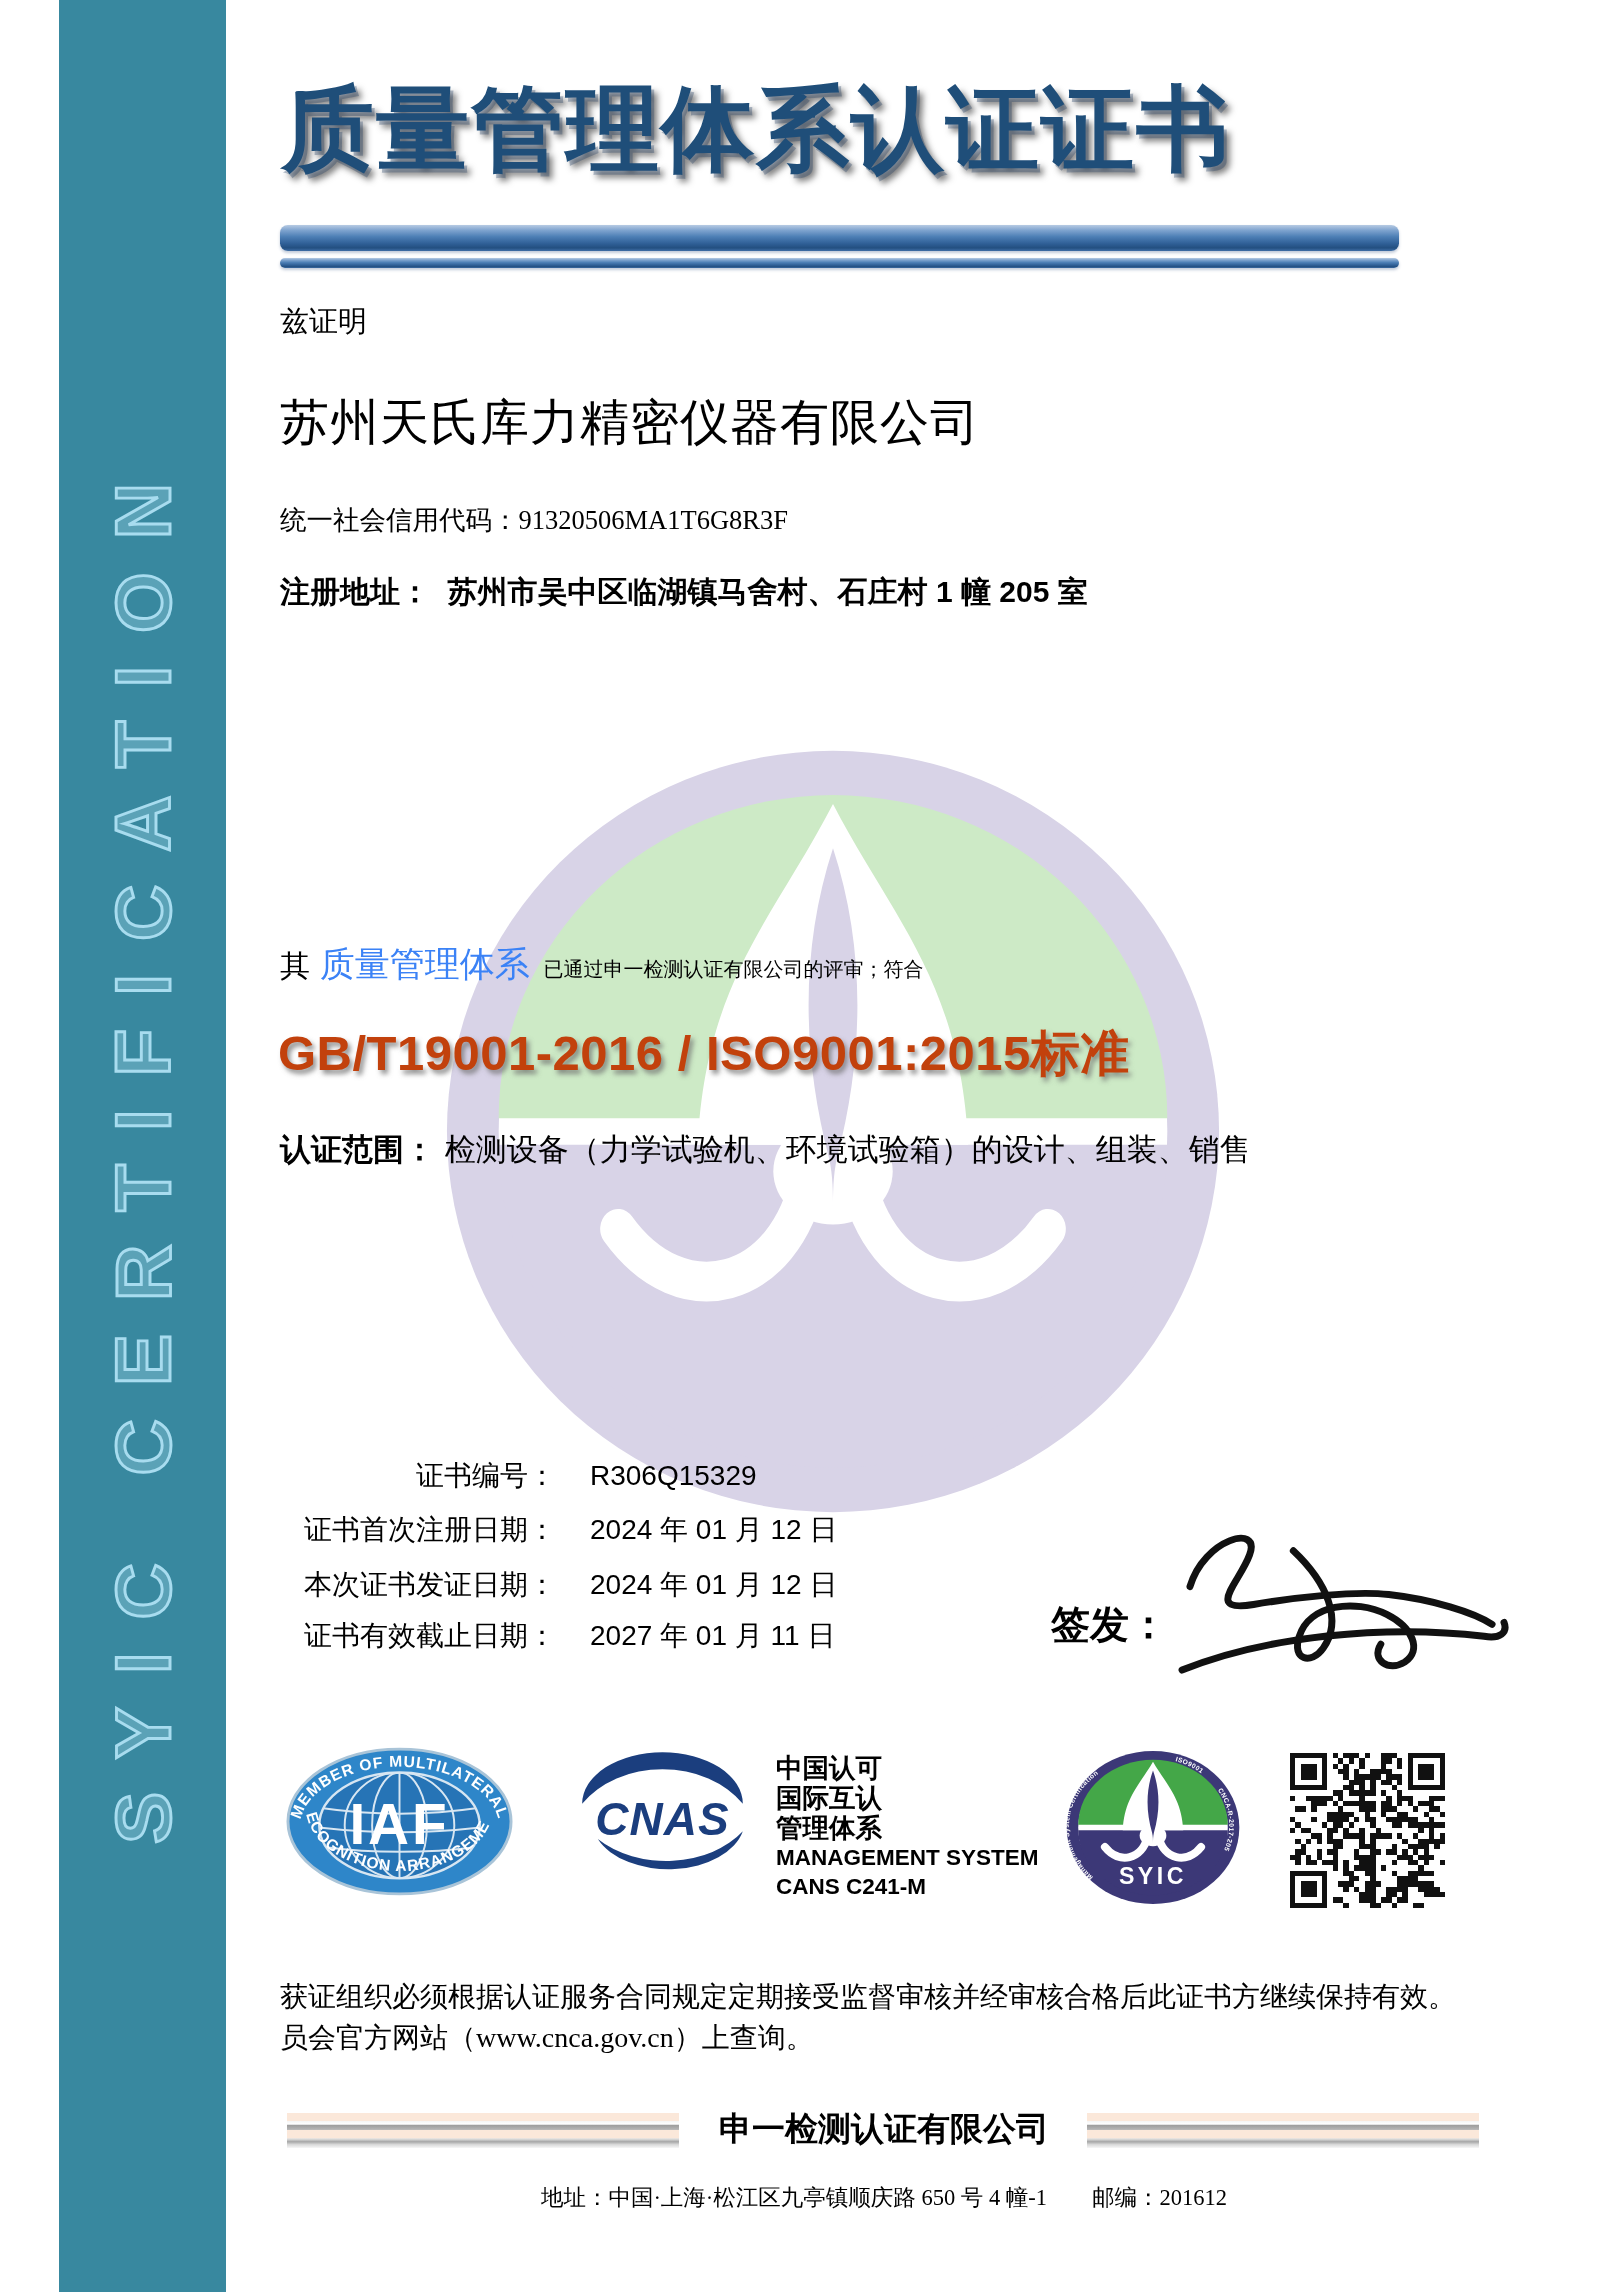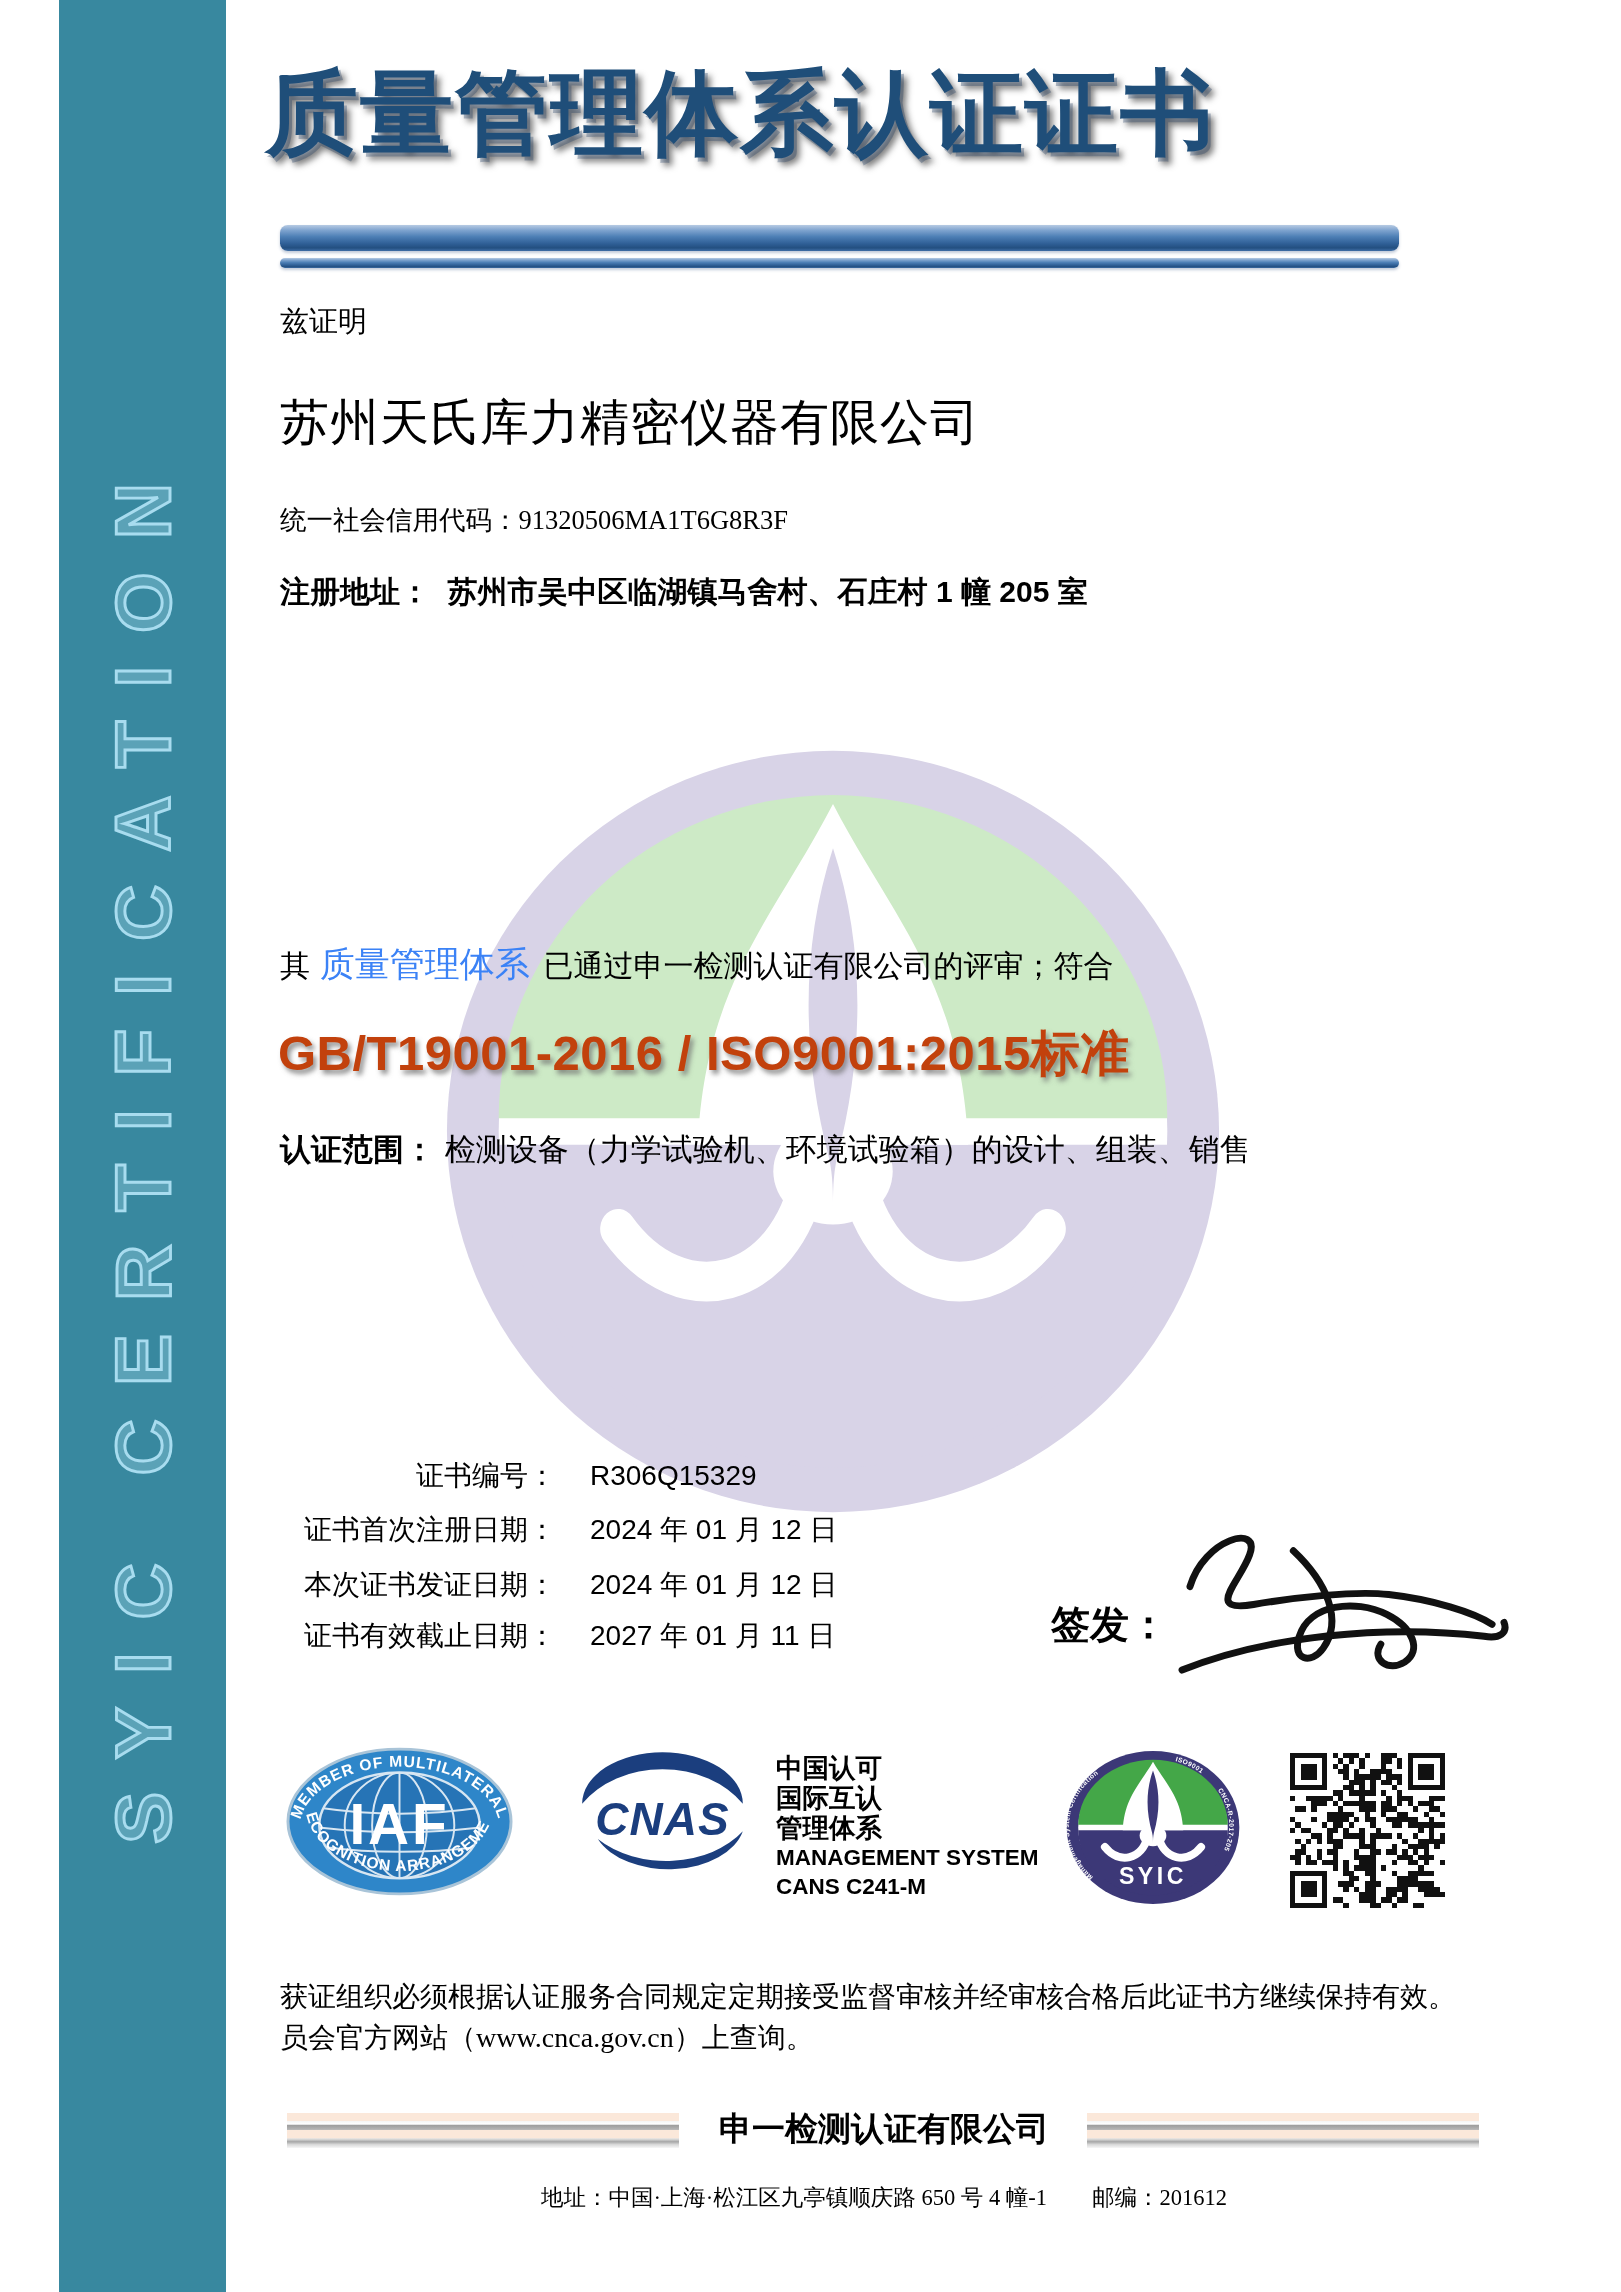--- a/index.html
+++ b/index.html
@@ -19,21 +19,21 @@
     position:absolute;left:50%;top:1147px;
     transform:translate(-50%,-50%) rotate(-90deg);
     white-space:nowrap;
     font-size:78px;font-weight:700;letter-spacing:33px;
     color:rgba(173,222,240,0.30);
     -webkit-text-stroke:2.9px #a8dcef;
   }
 
   
   .title{
-    position:absolute;left:265px;top:61px;margin:0;z-index:2;
+    position:absolute;left:265px;top:61px;margin:16px;z-index:2;
     font-family:"Liberation Serif",serif;
     font-size:93px;font-weight:700;letter-spacing:2px;line-height:1.15;
     color:#1f4e79;
     text-shadow:2.9px 3.9px 0 rgba(23,54,93,.30), 5.9px 6.9px 6.9px rgba(105,105,105,.85);
     white-space:nowrap;
   }
   .bar{position:absolute;left:280px;width:1119px;z-index:2;
     background:linear-gradient(180deg,#b7cbe3 0%,#7fa4cf 20%,#4d7fb5 45%,#2f5f96 72%,#234f80 88%,#3f6ea6 100%);
     box-shadow:0 2px 2.9px rgba(120,140,170,.45);}
   .bar.thick{top:225px;height:25.5px;border-radius:7.8px;}
@@ -45,21 +45,21 @@
   .company{position:absolute;left:280px;top:390px;font-family:"Liberation Serif",serif;font-size:49px;letter-spacing:1px;white-space:nowrap;}
   .credit{position:absolute;left:280px;top:502px;font-family:"Liberation Serif",serif;font-size:26.5px;white-space:nowrap;}
   .addr{position:absolute;left:280px;font-size:30px;font-weight:700;white-space:nowrap;}
   .addr.reg{top:572px;}
   .addr.op{top:695px;}
   .addr .lbl{margin-right:17.6px;}
 
   .statement{position:absolute;left:280px;top:941px;white-space:nowrap;}
   .statement .pre{font-family:"Liberation Serif",serif;font-size:30px;}
   .statement .sys{font-size:35px;font-weight:400;color:#3b82f6;margin:0 13.7px 0 9.8px;}
-  .statement .suf{font-family:Liberation Serif, serif;font-size:30px;}
+  .statement .suf{font-family:Liberation Serif, serif;font-size:20px;}
 
   .standard{
     position:absolute;left:278px;top:1021px;
     font-size:49px;font-weight:700;letter-spacing:0.5px;color:#c2410c;
     text-shadow:2.9px 3.9px 4.9px rgba(110,110,110,.75);white-space:nowrap;
   }
   .scope{position:absolute;left:280px;top:1129px;font-size:31px;white-space:nowrap;text-align:right;}
   .scope .lbl{font-weight:700;margin-right:9.8px;}
   .scope .val{font-family:"Liberation Serif",serif;}
 

